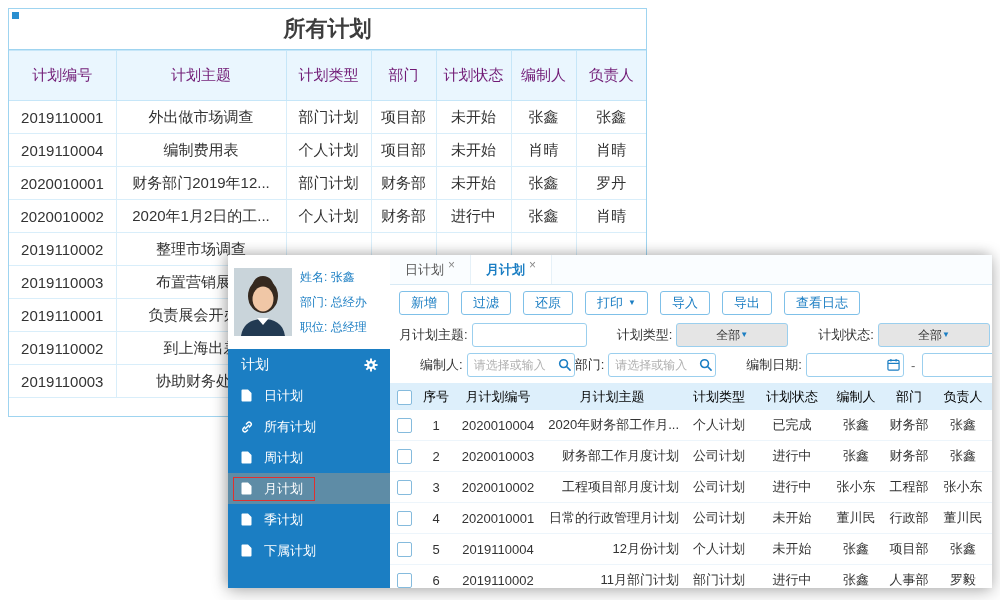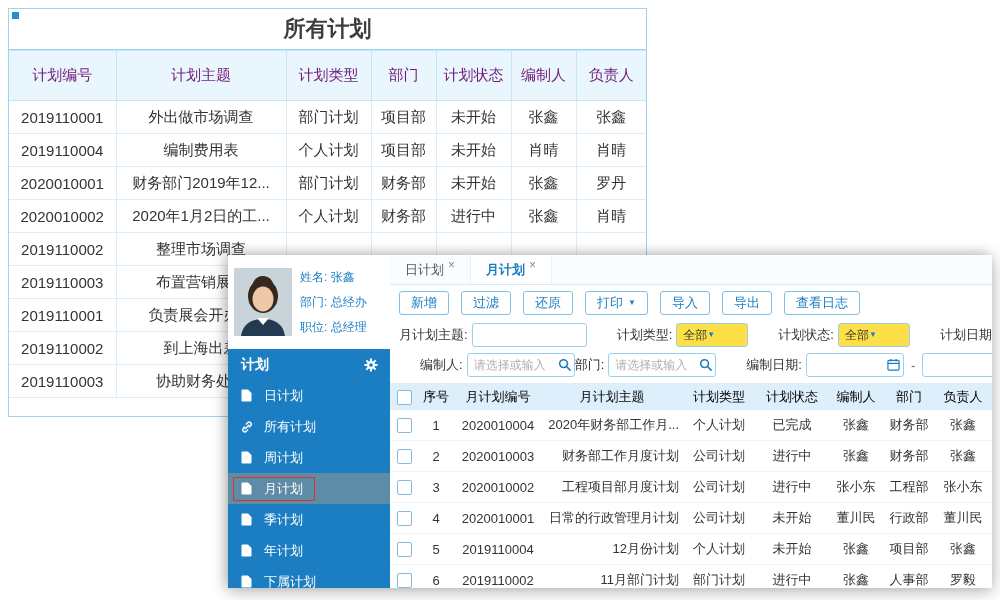--- a/index.html
+++ b/index.html
@@ -22,21 +22,21 @@
 
   
   #fg-window{position:absolute;left:228px;top:255px;width:764px;height:333px;background:#fff;
              box-shadow:0 3px 16px rgba(0,0,0,.30),-3px -3px 10px rgba(0,0,0,.12);
              display:flex;overflow:hidden}
   .sidebar{width:162px;flex:none;background:#1b7ec3;display:flex;flex-direction:column}
   .profile{background:#fff;height:82px;flex:none;display:flex;align-items:center;gap:8px;padding:6px}
   .avatar{width:58px;height:68px;flex:none;overflow:hidden}
   .profile-text{display:flex;flex-direction:column;gap:8px;font-size:12px;color:#1b7ec3;white-space:nowrap}
   .side-header{height:31px;flex:none;display:flex;align-items:center;justify-content:space-between;
-               padding:0 12px 0 13px;color:#fff;font-size:14px;font-weight:bold}
+               padding:0 12px 0 13px;color:#fff;font-size:14px;font-weight:normal}
   .gear{display:flex;align-items:center;cursor:pointer}
   #side-menu{flex:1}
   .menu-item{height:31px;display:flex;align-items:center;padding-left:13px;color:#fff;
              font-size:13px;cursor:pointer;position:relative}
   .mi-icon{width:14px;display:flex;margin-right:9px;flex:none}
   .menu-item.selected{background:#5e8ca6}
   .red-box{position:absolute;left:5px;top:4px;width:80px;height:22px;border:1px solid #e0302e;pointer-events:none}
 
   .main{flex:1;min-width:0;display:flex;flex-direction:column;overflow:hidden;background:#fff}
   .tabbar{height:29px;flex:none;display:flex;border-bottom:1px solid #d8eaf5;background:#fafdff}
@@ -51,22 +51,22 @@
   .caret{font-size:8px;color:#1b7ec3;line-height:1}
   .filter-row{height:30px;flex:none;display:flex;align-items:center;font-size:13px;color:#333;white-space:nowrap}
   .row1{padding-left:9px}
   .row2{padding-left:30px}
   .f-label{margin-right:4px;flex:none}
   .gap{margin-left:30px}
   .gap2{}
   .f-input{height:24px;border:1px solid #9bcfee;border-radius:3px;padding:0 6px;font-size:12px;
            flex:none;font-family:inherit;color:#333;box-sizing:border-box}
   .w115{width:115px}.w90{width:90px}
-  .f-select{width:72px;height:24px;border:1px solid #9bcfee;border-radius:3px;background:#fde047;
-            display:flex;align-items:center;justify-content:flex-start;padding:0 6px;
+  .f-select{width:112px;height:24px;border:1px solid #9bcfee;border-radius:3px;background:#e5e5e5;
+            display:flex;align-items:center;justify-content:center;padding:0 6px;
             flex:none;cursor:pointer;box-sizing:border-box}
   .f-select-value{font-size:12px;color:#333}
   .f-search{position:relative;width:108px;flex:none}
   .f-search input{width:100%;height:24px;border:1px solid #9bcfee;border-radius:3px;
                   padding:0 22px 0 6px;font-size:12px;font-family:inherit;box-sizing:border-box;color:#333}
   .f-search input::placeholder{color:#b0b0b0}
   .search-ic{position:absolute;right:4px;top:5px}
   .f-date{position:relative;width:98px;flex:none}
   .f-date.end{width:80px}
   .f-date input{width:100%;height:24px;border:1px solid #9bcfee;border-radius:3px;
@@ -271,28 +271,20 @@
           <span class="mi-label">月计划</span>
           <span class="red-box"></span>
         </div>
         <div class="menu-item">
           <span class="mi-icon">
             <svg width="11" height="13" viewBox="0 0 11 13">
               <path d="M1.5 0.5h5.5l3.5 3.5v7.5a1 1 0 0 1-1 1h-8a1 1 0 0 1-1-1v-10a1 1 0 0 1 1-1z" fill="#fff"></path>
             </svg>
           </span>
           <span class="mi-label">季计划</span>
-        </div>
-        <div class="menu-item">
-          <span class="mi-icon">
-            <svg width="11" height="13" viewBox="0 0 11 13">
-              <path d="M1.5 0.5h5.5l3.5 3.5v7.5a1 1 0 0 1-1 1h-8a1 1 0 0 1-1-1v-10a1 1 0 0 1 1-1z" fill="#fff"></path>
-            </svg>
-          </span>
-          <span class="mi-label">年计划</span>
         </div>
         <div class="menu-item">
           <span class="mi-icon">
             <svg width="11" height="13" viewBox="0 0 11 13">
               <path d="M1.5 0.5h5.5l3.5 3.5v7.5a1 1 0 0 1-1 1h-8a1 1 0 0 1-1-1v-10a1 1 0 0 1 1-1z" fill="#fff"></path>
             </svg>
           </span>
           <span class="mi-label">下属计划</span>
         </div>
       </nav>

